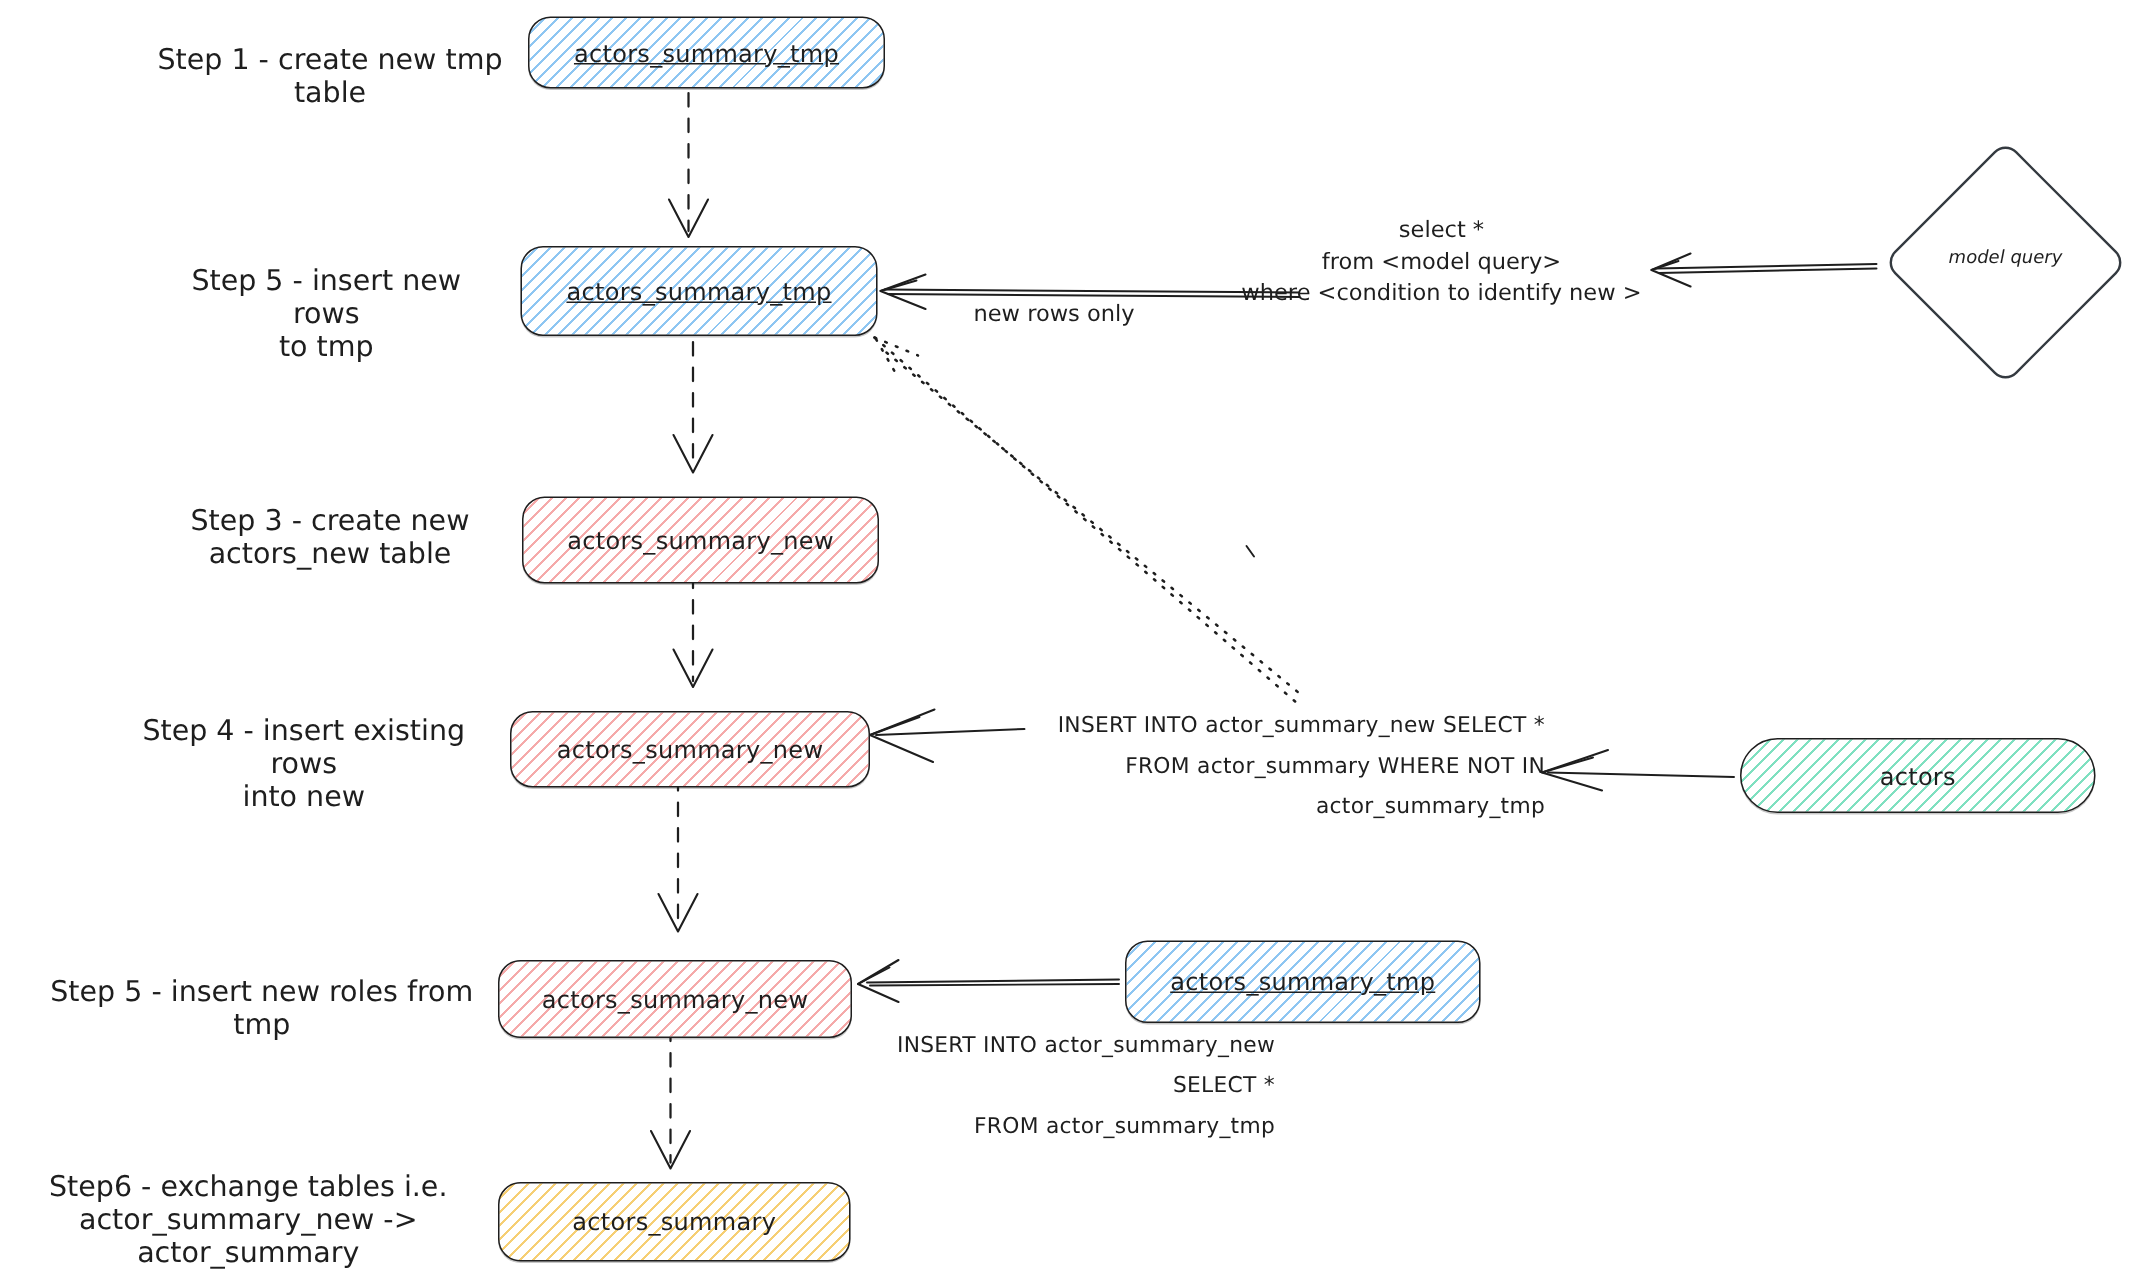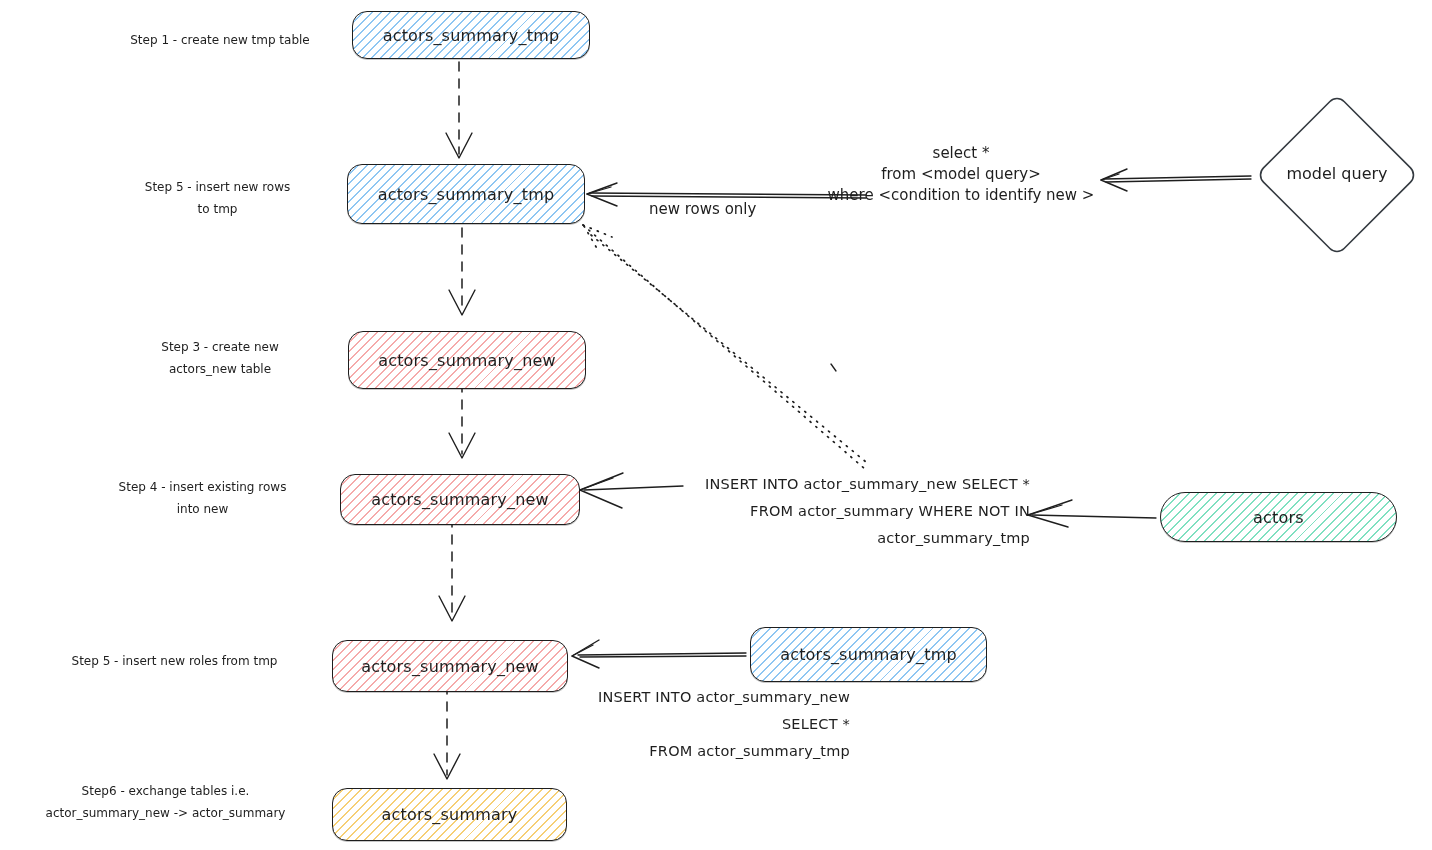--- a/index.html
+++ b/index.html
@@ -6,33 +6,33 @@
   body{width:1432px;height:850px;position:relative;overflow:hidden;
        font-family:"DejaVu Sans",sans-serif;color:#1e1e1e;}
   .layer{position:absolute;left:0;top:0;width:1432px;height:850px;}
   svg.layer{pointer-events:none;}
 
   
   .node{position:absolute;display:flex;align-items:center;justify-content:center;
         border:1.6px solid #1e1e1e;border-radius:15px;font-size:16px;
         letter-spacing:.2px;background-color:#fff;box-sizing:border-box;
         box-shadow:0 1px 0 rgba(30,30,30,.25);}
-  .node.blue  {background-image:repeating-linear-gradient(135deg,#8ec6f2 0,#8ec6f2 1.4px,transparent 1.4px,transparent 6.4px);}
+  .node.blue  {background-image:repeating-linear-gradient(135deg,#8ec6f2 0,#8ec6f2 1.4px,transparent 1.4px,transparent 6.4px);text-decoration:underline;}
   .node.pink  {background-image:repeating-linear-gradient(135deg,#f5aaaa 0,#f5aaaa 1.4px,transparent 1.4px,transparent 6.4px);margin-top:10px;}
   .node.green {background-image:repeating-linear-gradient(135deg,#7fe0c0 0,#7fe0c0 1.4px,transparent 1.4px,transparent 6.4px);border-radius:25px;}
   .node.yellow{background-image:repeating-linear-gradient(135deg,#f6cf74 0,#f6cf74 1.4px,transparent 1.4px,transparent 6.4px);}
 
   
   .diamond-label{position:absolute;left:1262px;top:164px;width:150px;text-align:center;
-                 font-size:16px;}
+                 font-size:12px;font-style:italic;}
 
   
   .t{position:absolute;white-space:pre-line;font-size:15px;line-height:21px;}
   .center{text-align:center;}
-  .step-label{font-size:12px;line-height:22px;}
+  .step-label{font-size:19px;line-height:22px;}
   .sql{font-size:14.5px;line-height:27px;letter-spacing:.2px;text-align:right;}
 
   
   .s {stroke:#1e1e1e;stroke-width:1.3;fill:none;stroke-linecap:round;}
   .d {stroke:#1e1e1e;stroke-width:1.5;fill:none;stroke-linecap:round;stroke-dasharray:9 8;}
   .o {stroke:#1e1e1e;stroke-width:1.7;fill:none;stroke-linecap:round;stroke-dasharray:1.2 6.5;}
   .h {stroke:#1e1e1e;stroke-width:1.4;fill:none;stroke-linecap:round;stroke-linejoin:round;}
   .dm{stroke:#343a40;stroke-width:1.6;fill:#ffffff;}
 </style>
 </head>

